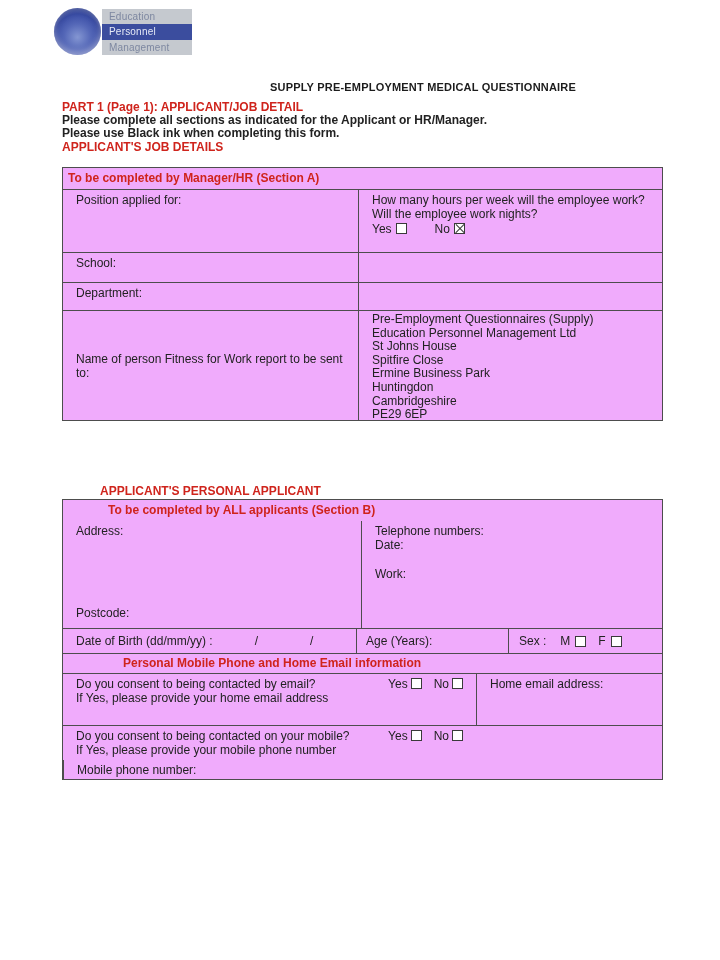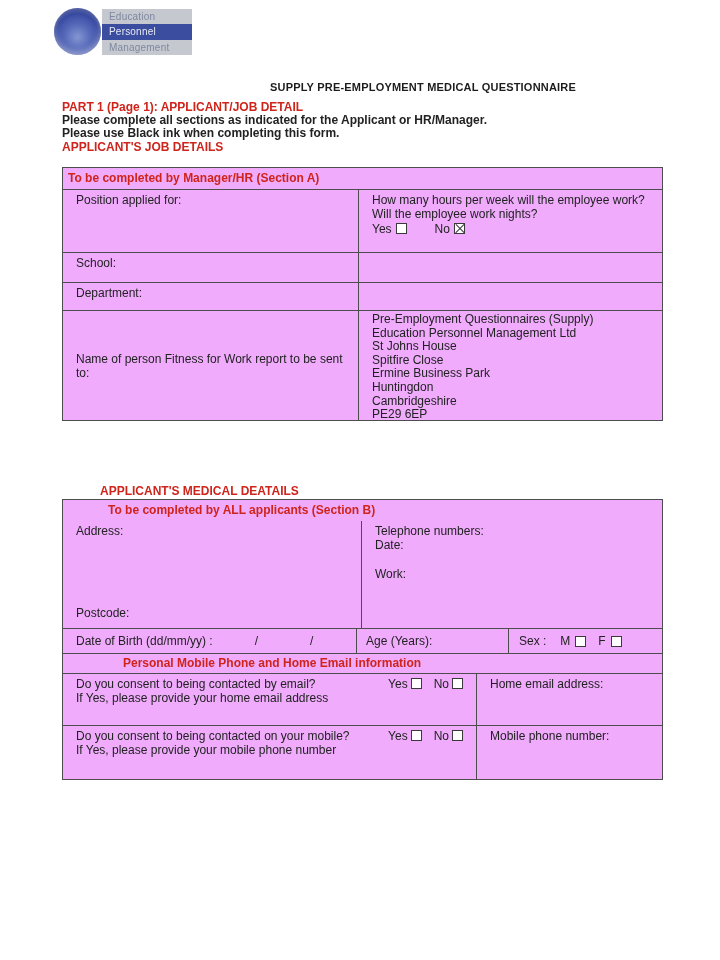--- a/index.html
+++ b/index.html
@@ -72,21 +72,21 @@
   .rowB3 { height:25px; }
   .dob-cell { width:293px; display:flex; align-items:center; }
   .dob-slash1 { margin-left:42px; }
   .dob-slash2 { margin-left:52px; }
   .age-cell { width:152px; display:flex; align-items:center; padding-left:9px; }
   .sex-cell { flex:1; display:flex; align-items:center; padding-left:10px; }
   .sex-cell .lbl { margin-right:14px; }
   .sex-cell .cb { margin-left:5px; margin-right:12px; }
   .rowB4 { height:20px; padding:2px 6px 2px 60px; line-height:15px; font-weight:bold; }
   .rowB5 { height:52px; }
-  .rowB6 { height:54px; }
+  .rowB6 { height:54px;flex-direction:column; }
   .consentL { width:413px; padding-right:10px; }
   .q-line { display:flex; white-space:nowrap; }
   .q-line .yn { margin-left:auto; }
   .yn .cb { margin:0 3px; }
   .yn .no-lbl { margin-left:9px; }
 </style>
 </head>
 <body>
 
 <div class="page">
@@ -140,21 +140,21 @@
         <div>St Johns House</div>
         <div>Spitfire Close</div>
         <div>Ermine Business Park</div>
         <div>Huntingdon</div>
         <div>Cambridgeshire</div>
         <div>PE29 6EP</div>
       </div>
     </div>
   </div>
 
-  <div class="personal-heading red">APPLICANT'S MEDICAL DEATAILS</div>
+  <div class="personal-heading red">APPLICANT'S PERSONAL APPLICANT</div>
 
   <div class="tbl tbl-b">
     <div class="row first">
       <div class="secB-header red grow">To be completed by ALL applicants (Section B)</div>
     </div>
     <div class="row no-border rowB2">
       <div class="cell colBL">
         <div>Address:</div>
         <div>Postcode:</div>
       </div>

